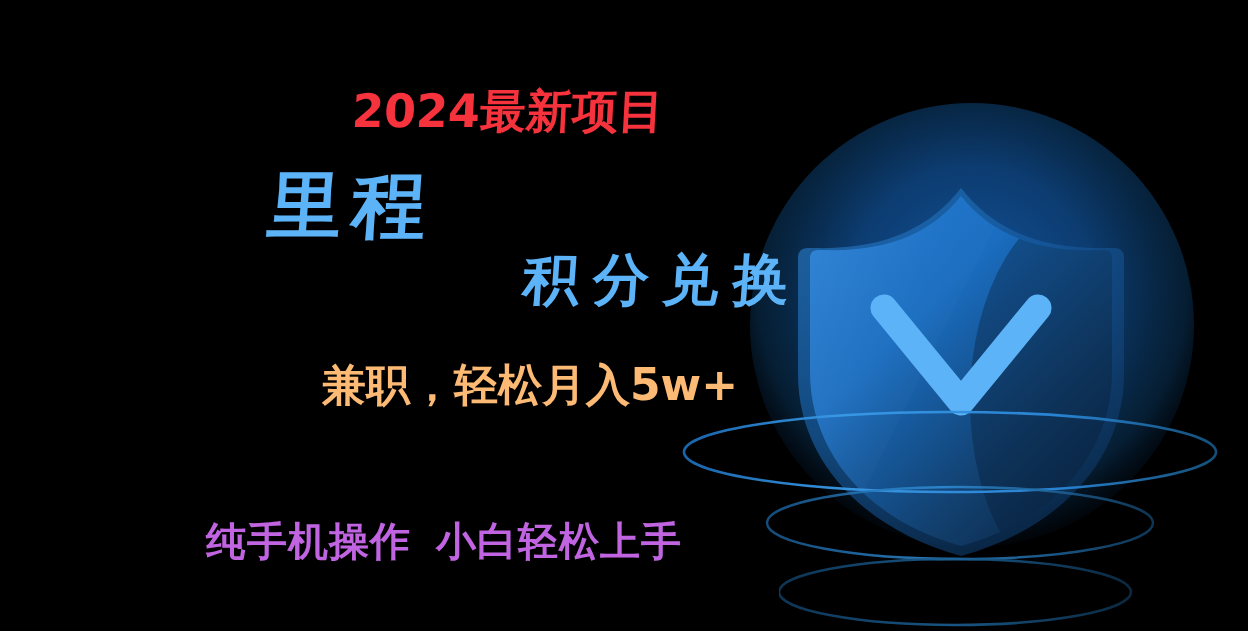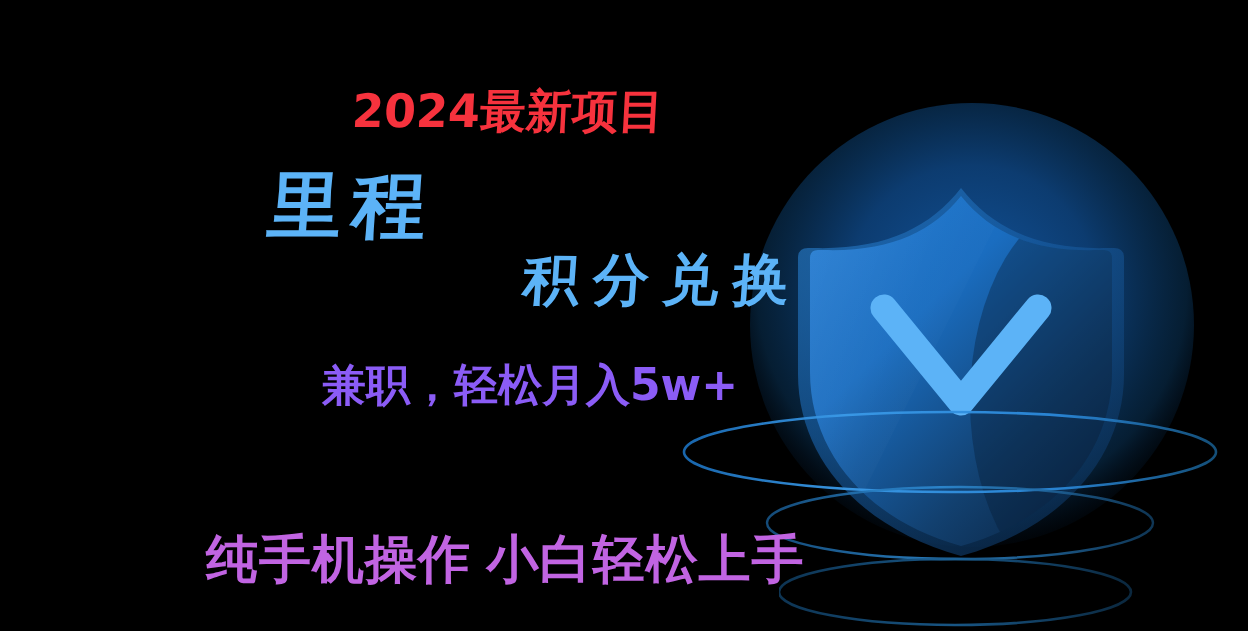--- a/index.html
+++ b/index.html
@@ -77,36 +77,35 @@
     letter-spacing: 14px;
     transform: skewX(-4deg);
     font-family: "DejaVu Sans", sans-serif;
   }
 
   
   #headline-income {
     left: 322px;
     top: 363px;
     font-size: 44px;
-    color: #8b5cf6;
+    color: #fdba74;
     font-weight: 700;
     letter-spacing: 0px;
     font-family: "DejaVu Sans", sans-serif;
   }
 
   
   #headline-easy {
     left: 206px;
     top: 525px;
-    font-size: 52px;
+    font-size: 40px;
     color: #c164e2;
     font-weight: 700;
     letter-spacing: 1px;
-    font-family: Liberation Sans, sans-serif;
-    margin-top: 8px;
+    font-family: Liberation Mono, monospace;
   }
 </style>
 </head>
 <body>
 
 <div id="stage">
 
   <svg id="graphic" viewBox="0 0 1248 631">
     <defs>
       <radialGradient id="orbGrad" cx="50%" cy="42%" r="62%">

